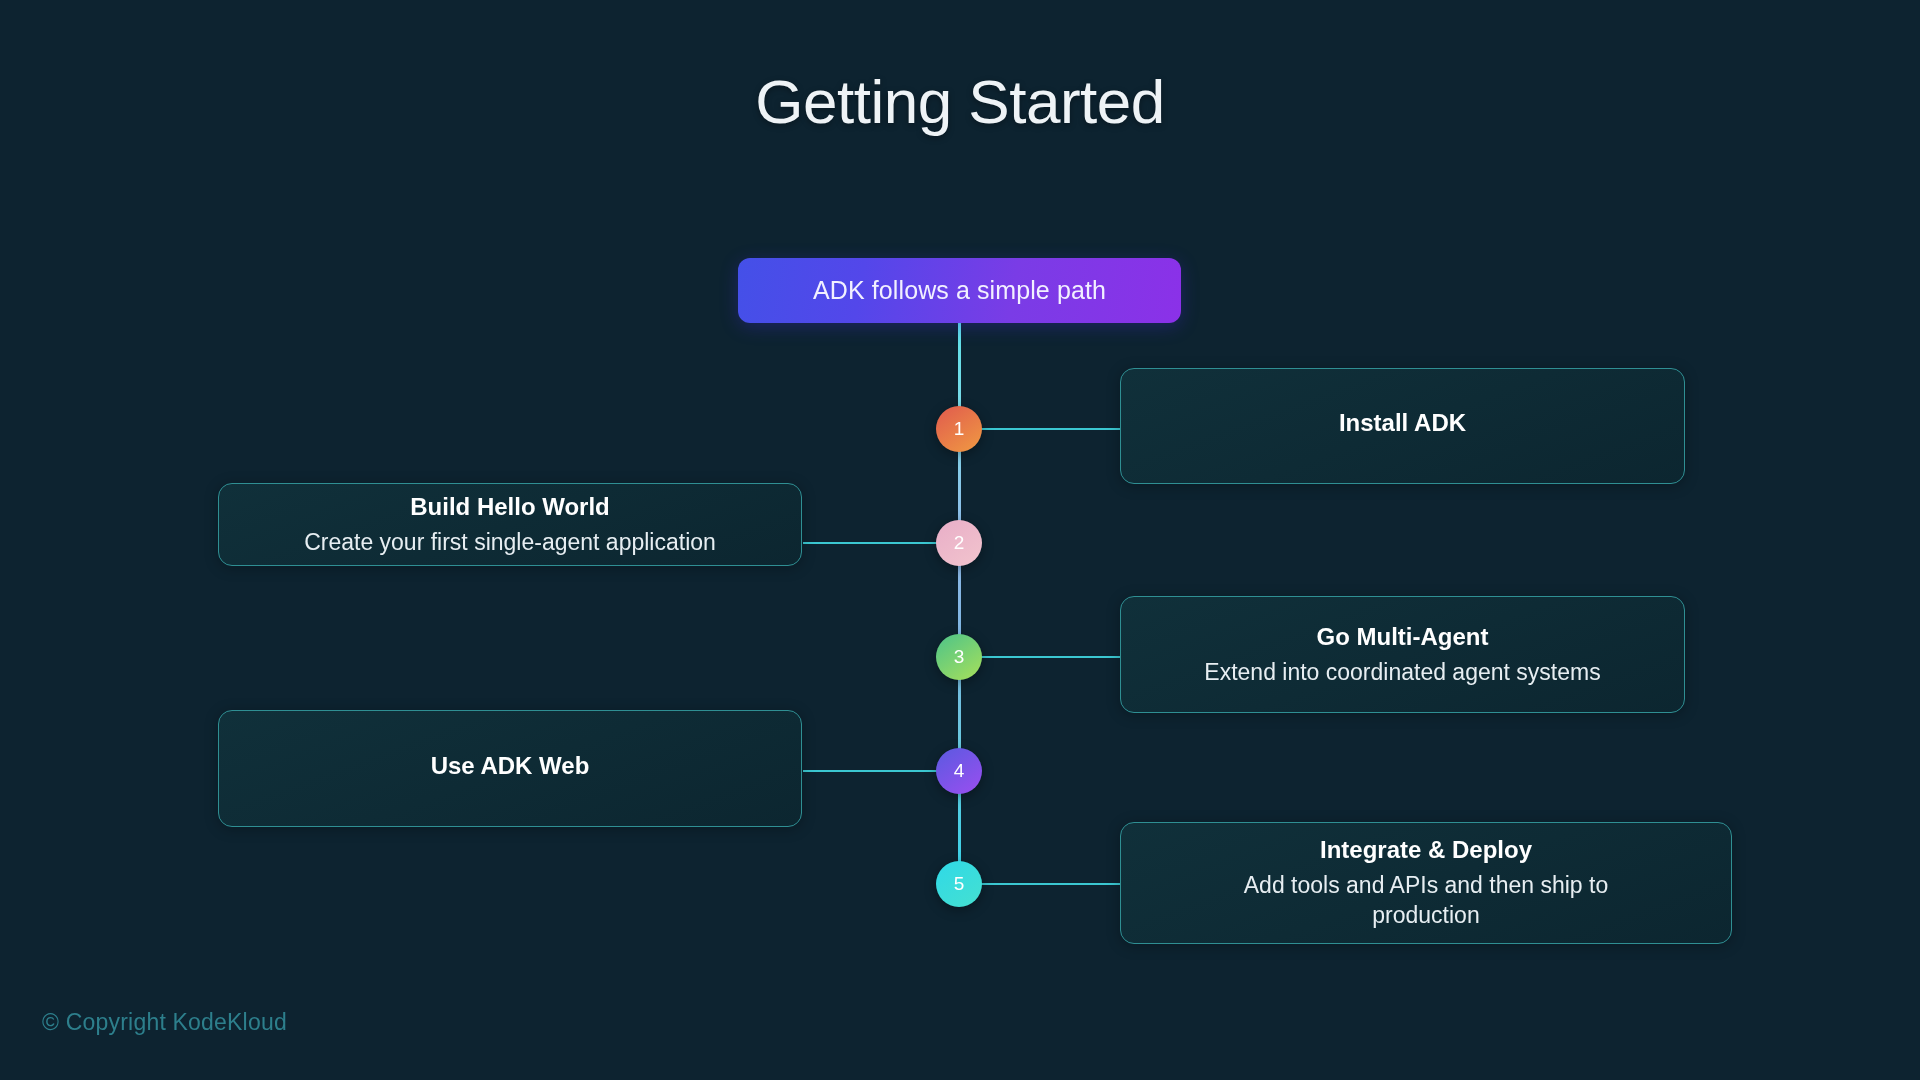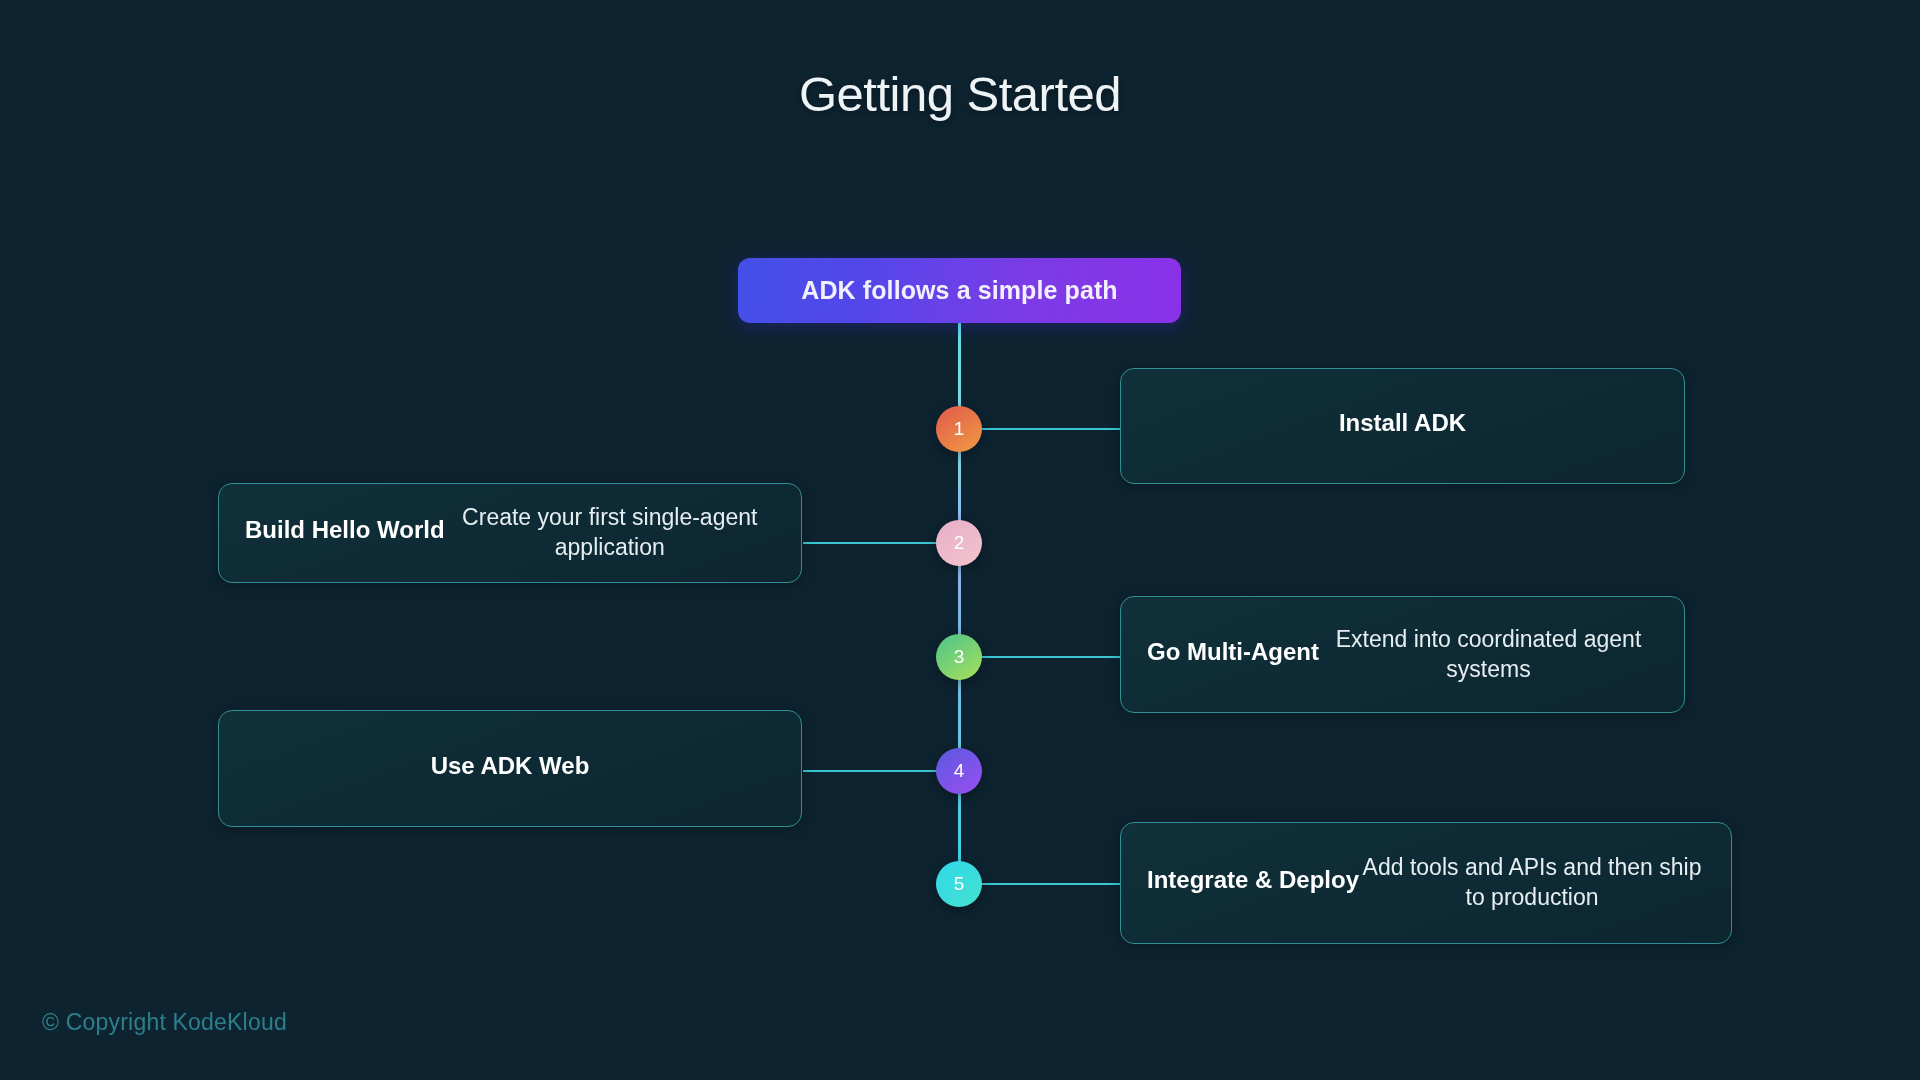--- a/index.html
+++ b/index.html
@@ -17,21 +17,21 @@
     color: #ffffff;
   }
 
   
   #page-title {
     position: absolute;
     top: 66px;
     left: 0;
     width: 1920px;
     text-align: center;
-    font-size: 49px;
+    font-size: 62px;
     font-weight: 400;
     letter-spacing: -0.5px;
     color: #eef3f6;
     line-height: 1.15;
     text-shadow: 0 2px 6px rgba(0,0,0,0.35);
   }
 
   
   #timeline-spine {
     position: absolute;
@@ -58,21 +58,21 @@
     height: 65px;
     border-radius: 12px;
     background: linear-gradient(100deg, #4450e8 0%, #5347ea 28%, #7a3ce6 62%, #8b31e8 100%);
     display: flex;
     align-items: center;
     justify-content: center;
     box-shadow: 0 4px 18px rgba(60,40,200,0.33);
   }
   #header-pill .pill-label {
     font-size: 25px;
-    font-weight: 700;
+    font-weight: 400;
     color: #f2f0ff;
     letter-spacing: 0.1px;
     white-space: nowrap;
   }
 
   
   .node {
     position: absolute;
     width: 46px;
     height: 46px;
@@ -96,20 +96,21 @@
     opacity: 0.92;
   }
 
   
   .step-card {
     position: absolute;
     border: 1px solid #2f8f93;
     border-radius: 14px;
     background: linear-gradient(160deg, #10303a 0%, #0c2630 100%);
     display: flex;
+    flex-direction: column;
     align-items: center;
     justify-content: center;
     padding: 16px 26px;
     z-index: 5;
     box-shadow: 0 2px 14px rgba(0,0,0,0.28);
   }
   .step-card .card-title {
     font-size: 24px;
     font-weight: 700;
     color: #ffffff;
@@ -153,21 +154,21 @@
   <span>1</span>
 </div>
 <div class="step-card" style="left:1120px; top:368px; width:565px; height:116px;">
   <div class="card-title">Install ADK</div>
 </div>
 
 <div class="connector" style="left:803px; top:542px; width:135px;"></div>
 <div class="node" style="left:936px; top:520px; background:linear-gradient(145deg,#e8aec8 0%,#f2c4cd 100%);">
   <span>2</span>
 </div>
-<div class="step-card" style="left:218px; top:483px; width:584px; height:100px;">
+<div class="step-card" style="left:218px; top:483px; width:584px; height:83px;">
   <div class="card-title">Build Hello World</div>
   <div class="card-desc">Create your first single-agent application</div>
 </div>
 
 <div class="connector" style="left:981px; top:656px; width:139px;"></div>
 <div class="node" style="left:936px; top:634px; background:linear-gradient(145deg,#4cc38a 0%,#a8e05a 100%);">
   <span>3</span>
 </div>
 <div class="step-card" style="left:1120px; top:596px; width:565px; height:117px;">
   <div class="card-title">Go Multi-Agent</div>

